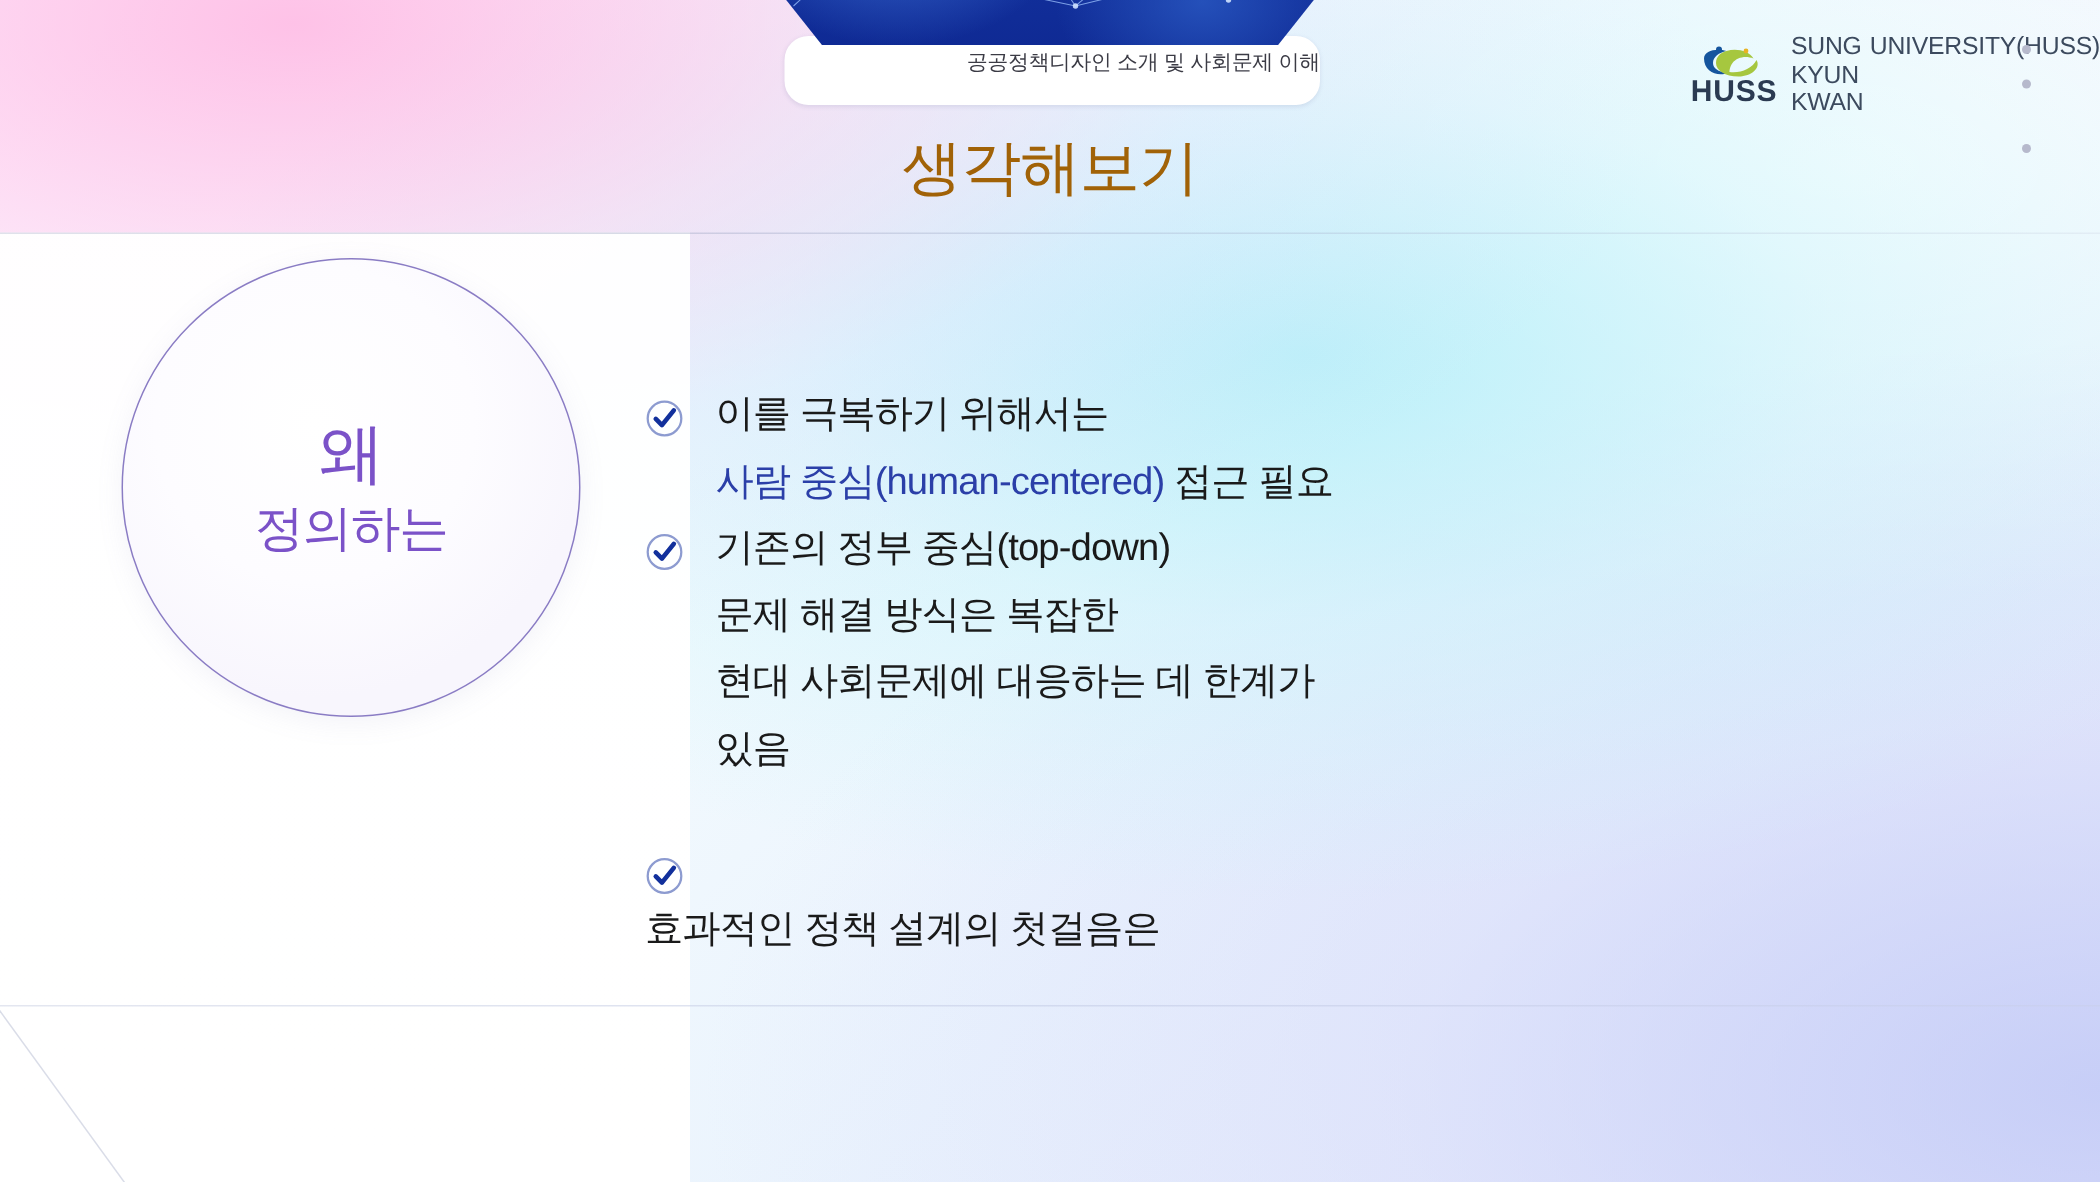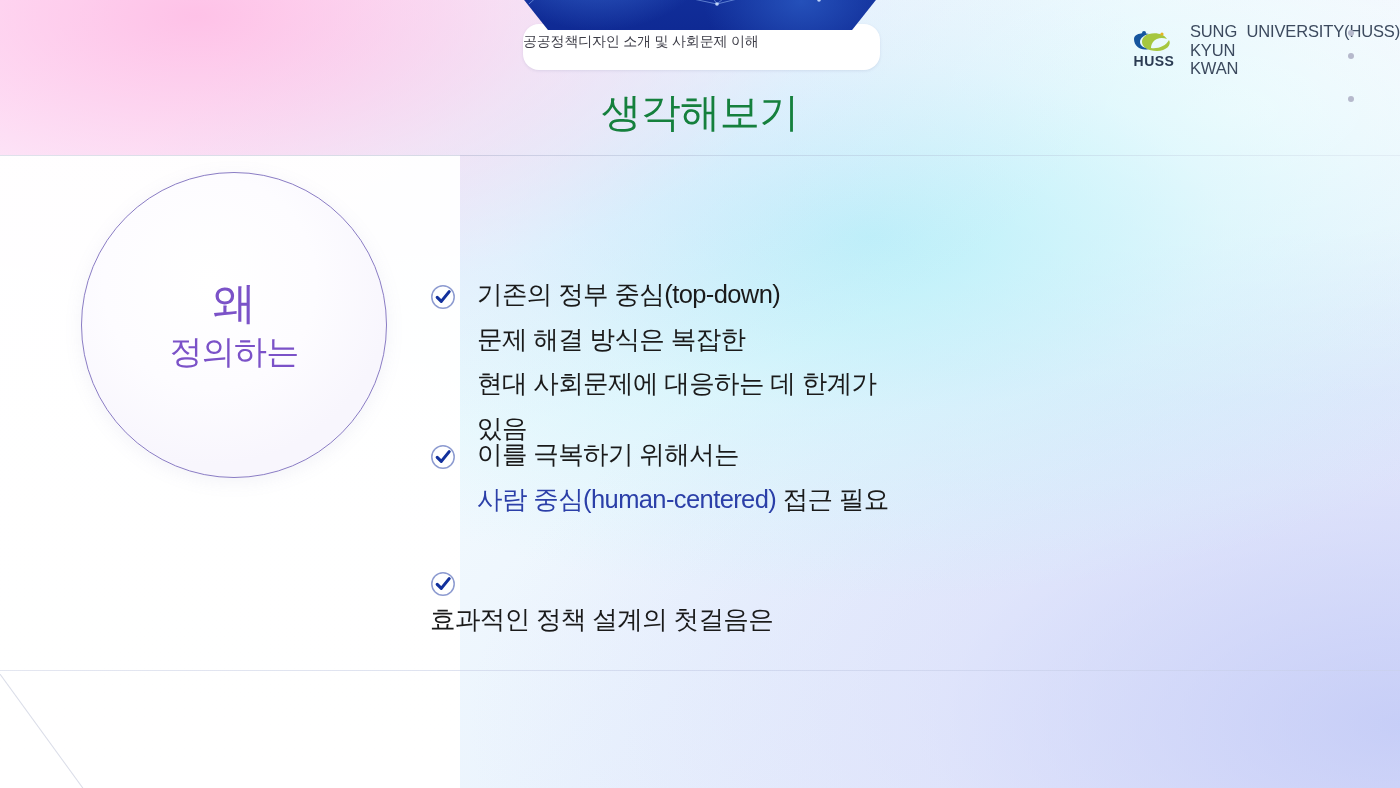--- a/index.html
+++ b/index.html
@@ -72,21 +72,21 @@
     left: 523px; top: 24px;
     width: 357px; height: 46px;
     background: #ffffff;
     border-radius: 16px;
     box-shadow: 0 1px 3px rgba(110,120,160,0.16);
   }
   .header-tab-text {
     position: absolute;
     left: 523px; top: 32px;
     width: 357px;
-    text-align: left;
+    text-align: right;
     font-size: 14px;
     line-height: 19px;
     color: #3b3b45;
     letter-spacing: -0.2px;
   }
   
   .header-banner-overlay {
     position: absolute;
     left: 519px; top: -66px;
     width: 362px; height: 96px;
@@ -107,21 +107,21 @@
     gap: 10px;
   }
   .logo-mark {
     display: flex;
     flex-direction: column;
     align-items: center;
     width: 56px;
   }
   .logo-mark svg { display: block; }
   .logo-huss {
-    font-size: 14px;
+    font-size: 20px;
     font-weight: 700;
     color: #2b3b52;
     letter-spacing: 0.5px;
     line-height: 15px;
     margin-top: 2px;
   }
   .logo-name {
     display: flex;
     color: #3c4a5e;
     font-size: 16.5px;
@@ -145,21 +145,21 @@
 
   
   .slide-title {
     position: absolute;
     left: 0; top: 88px;
     width: 1400px;
     text-align: center;
     font-size: 40px;
     line-height: 48px;
     font-weight: 400;
-    color: #15803d;
+    color: #a16207;
     letter-spacing: -0.5px;
   }
 
   
   .circle-badge {
     position: absolute;
     left: 81px; top: 172px;
     width: 304px; height: 304px;
     border-radius: 50%;
     border: 1.4px solid #8a7cc4;
@@ -279,40 +279,40 @@
 
   <div class="slide-title">생각해보기</div>
 
   <div class="circle-badge">
     <div class="circle-line1">왜</div>
     <div class="circle-line3">정의하는</div>
   </div>
 
   <div class="bullets">
 
+    <div class="bullet bullet-2">
+      <span class="check-icon">
+        <svg width="26" height="26" viewBox="0 0 26 26">
+          <circle cx="13" cy="13" r="11.2" fill="none" stroke="#8d9bd0" stroke-width="1.5"></circle>
+          <path d="M7.2 13.3 L11.3 17.4 L19.2 7.6" fill="none" stroke="#12309c" stroke-width="3.1" stroke-linecap="round" stroke-linejoin="round"></path>
+        </svg>
+      </span>
+      <span class="bullet-text"><span>이를 극복하기 위해서는</span><br><span class="accent">사람 중심(human-centered)</span><span> 접근 필요</span></span>
+    </div>
+
     <div class="bullet bullet-1">
       <span class="check-icon">
         <svg width="26" height="26" viewBox="0 0 26 26">
           <circle cx="13" cy="13" r="11.2" fill="none" stroke="#8d9bd0" stroke-width="1.5"></circle>
           <path d="M7.2 13.3 L11.3 17.4 L19.2 7.6" fill="none" stroke="#12309c" stroke-width="3.1" stroke-linecap="round" stroke-linejoin="round"></path>
         </svg>
       </span>
       <span class="bullet-text"><span>기존의 정부 중심(top-down)</span><br><span>문제 해결 방식은 복잡한</span><br><span>현대 사회문제에 대응하는 데 한계가</span><br><span>있음</span></span>
     </div>
 
-    <div class="bullet bullet-2">
-      <span class="check-icon">
-        <svg width="26" height="26" viewBox="0 0 26 26">
-          <circle cx="13" cy="13" r="11.2" fill="none" stroke="#8d9bd0" stroke-width="1.5"></circle>
-          <path d="M7.2 13.3 L11.3 17.4 L19.2 7.6" fill="none" stroke="#12309c" stroke-width="3.1" stroke-linecap="round" stroke-linejoin="round"></path>
-        </svg>
-      </span>
-      <span class="bullet-text"><span>이를 극복하기 위해서는</span><br><span class="accent">사람 중심(human-centered)</span><span> 접근 필요</span></span>
-    </div>
-
     <div class="bullet bullet-3">
       <span class="check-icon">
         <svg width="26" height="26" viewBox="0 0 26 26">
           <circle cx="13" cy="13" r="11.2" fill="none" stroke="#8d9bd0" stroke-width="1.5"></circle>
           <path d="M7.2 13.3 L11.3 17.4 L19.2 7.6" fill="none" stroke="#12309c" stroke-width="3.1" stroke-linecap="round" stroke-linejoin="round"></path>
         </svg>
       </span>
       <span class="bullet-text"><span>효과적인 정책 설계의 첫걸음은</span><br></span>
     </div>
 

